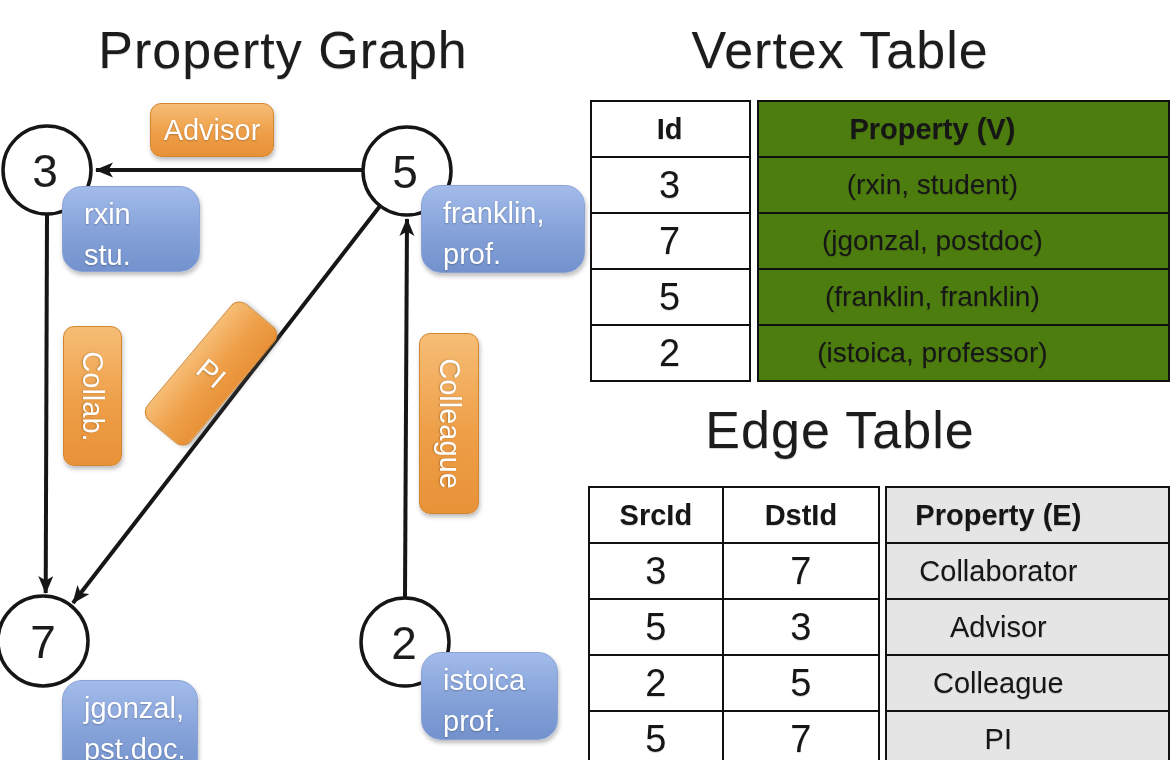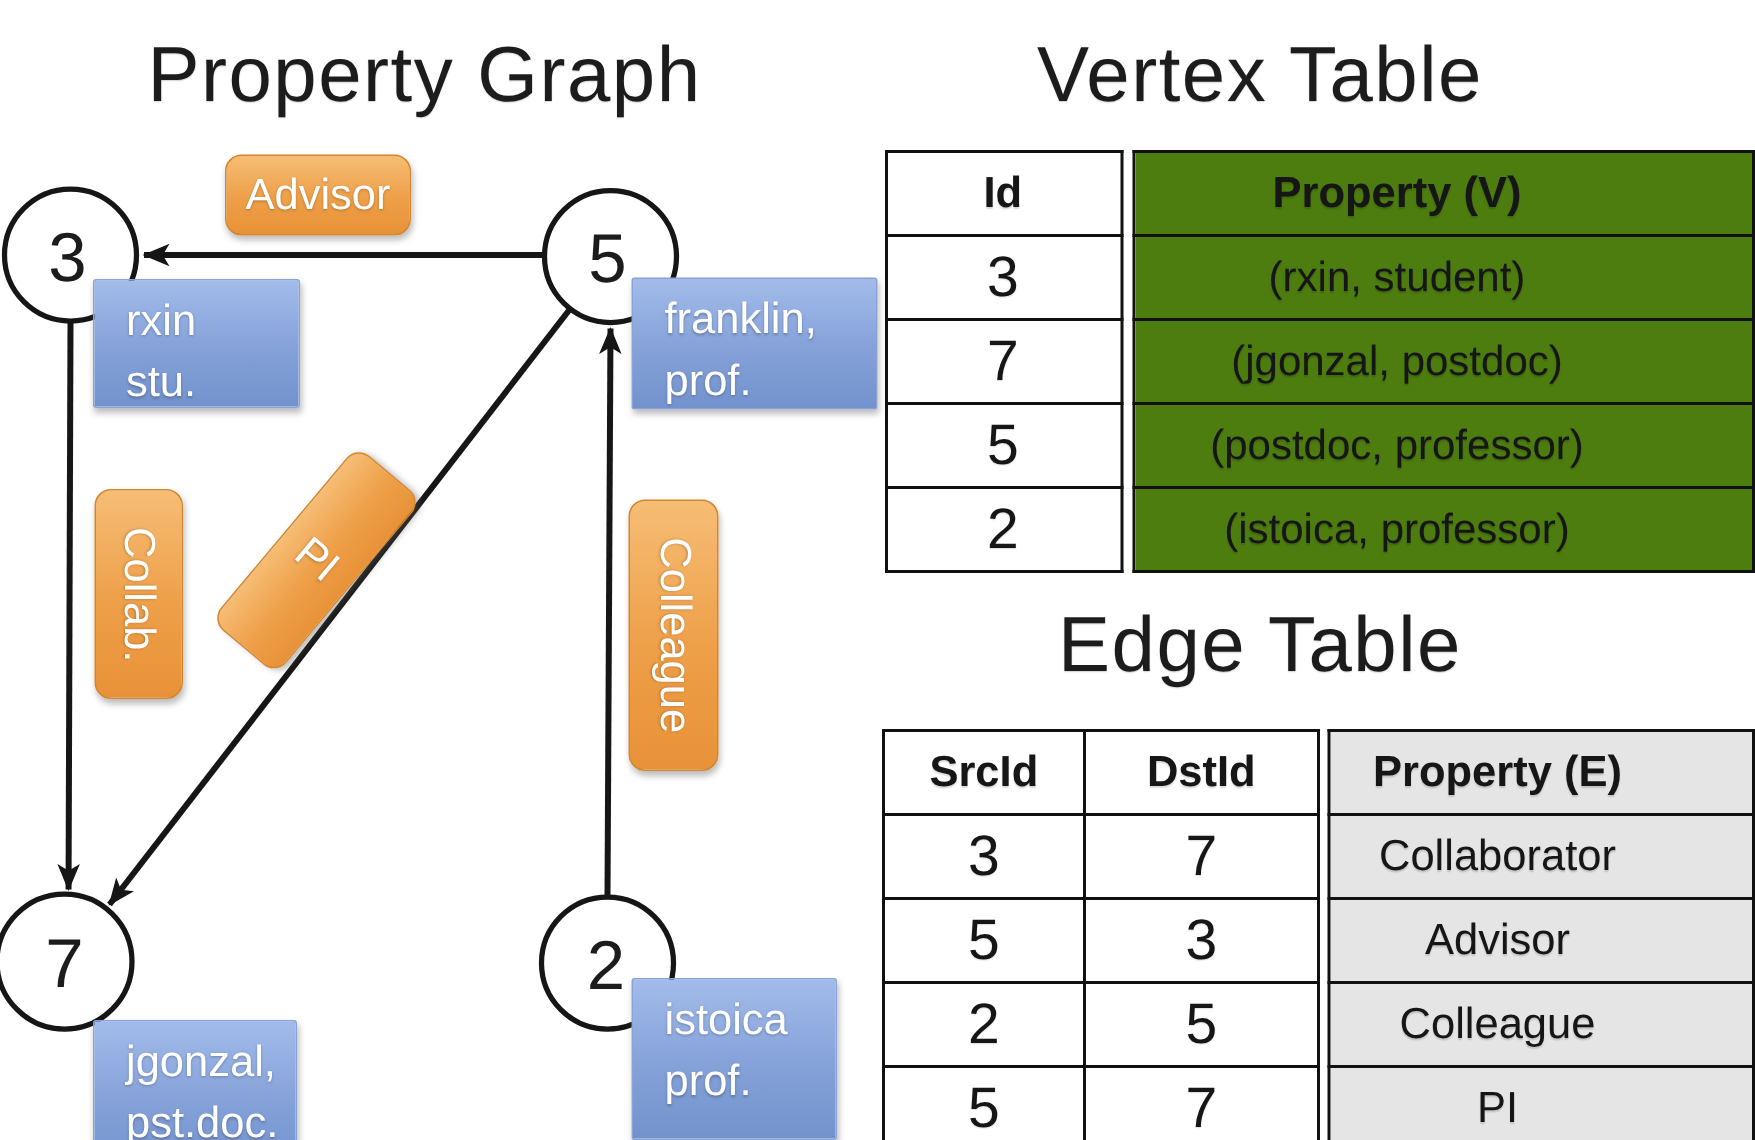--- a/index.html
+++ b/index.html
@@ -33,30 +33,30 @@
   .advisor{left:150px;top:103px;width:122px;height:52px;}
   .collab{left:63px;top:326px;width:57px;height:138px;}
   .colleague{left:419px;top:333px;width:58px;height:179px;}
   .pi-box{left:135px;top:345px;width:150px;height:55px;transform:rotate(-50deg);}
   .rot90{display:inline-block;transform:rotate(90deg);white-space:nowrap;}
 
   
   .vlabel{
     position:absolute;
     background:linear-gradient(180deg,#a2bbea 0%,#84a1d8 55%,#7392cd 100%);
-    border:1px solid #8aa3d6;border-radius:2px;
+    border:1px solid #8aa3d6;border-radius:20px;
     box-shadow:1px 3px 4px rgba(90,90,90,0.4);
     color:#ffffff;font-size:29px;line-height:41px;
     padding:7px 0 0 21px;box-sizing:border-box;
     text-shadow:0 1px 2px rgba(0,0,0,0.25);
   }
   .n3{left:62px;top:186px;width:138px;height:86px;}
   .n5{left:421px;top:185px;width:164px;height:88px;}
   .n7{left:62px;top:680px;width:136px;height:100px;}
-  .n2{left:421px;top:652px;width:137px;height:108px;}
+  .n2{left:421px;top:652px;width:137px;height:88px;}
 
   
   table.dtable{position:absolute;border-collapse:collapse;table-layout:fixed;}
   .dtable th,.dtable td{
     border:2.5px solid #111111;height:54px;text-align:center;
     padding:0;overflow:hidden;white-space:nowrap;
     text-shadow:0 1px 1px rgba(0,0,0,0.15);
   }
   .dtable td.spacer,.dtable th.spacer{border:none;background:#ffffff;}
   .dtable th{font-weight:bold;font-size:29px;}
@@ -147,21 +147,21 @@
       <td class="propv">(rxin, student)</td>
     </tr>
     <tr>
       <td class="idcol num">7</td>
       <td class="spacer"></td>
       <td class="propv">(jgonzal, postdoc)</td>
     </tr>
     <tr>
       <td class="idcol num">5</td>
       <td class="spacer"></td>
-      <td class="propv">(postdoc, professor)</td>
+      <td class="propv">(franklin, franklin)</td>
     </tr>
     <tr>
       <td class="idcol num">2</td>
       <td class="spacer"></td>
       <td class="propv">(istoica, professor)</td>
     </tr>
   </tbody>
     </table>
 
   <table class="dtable etable">

